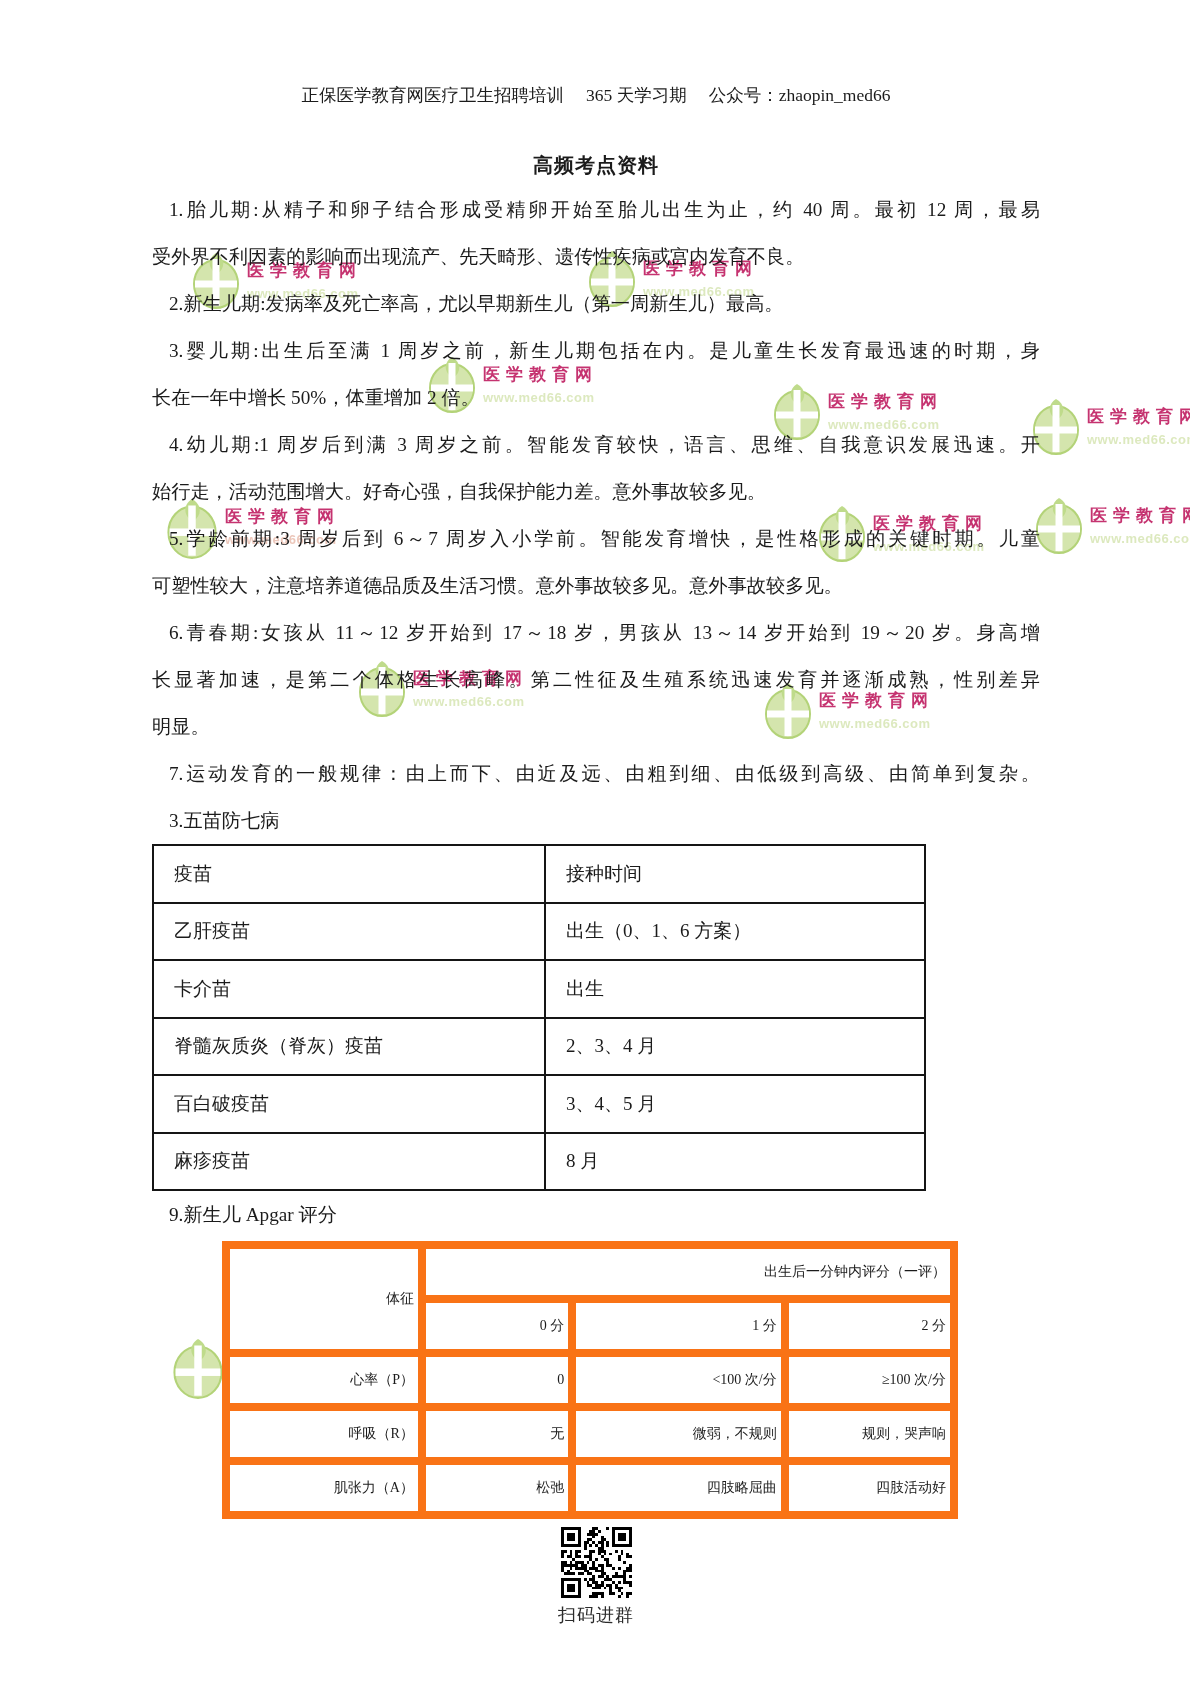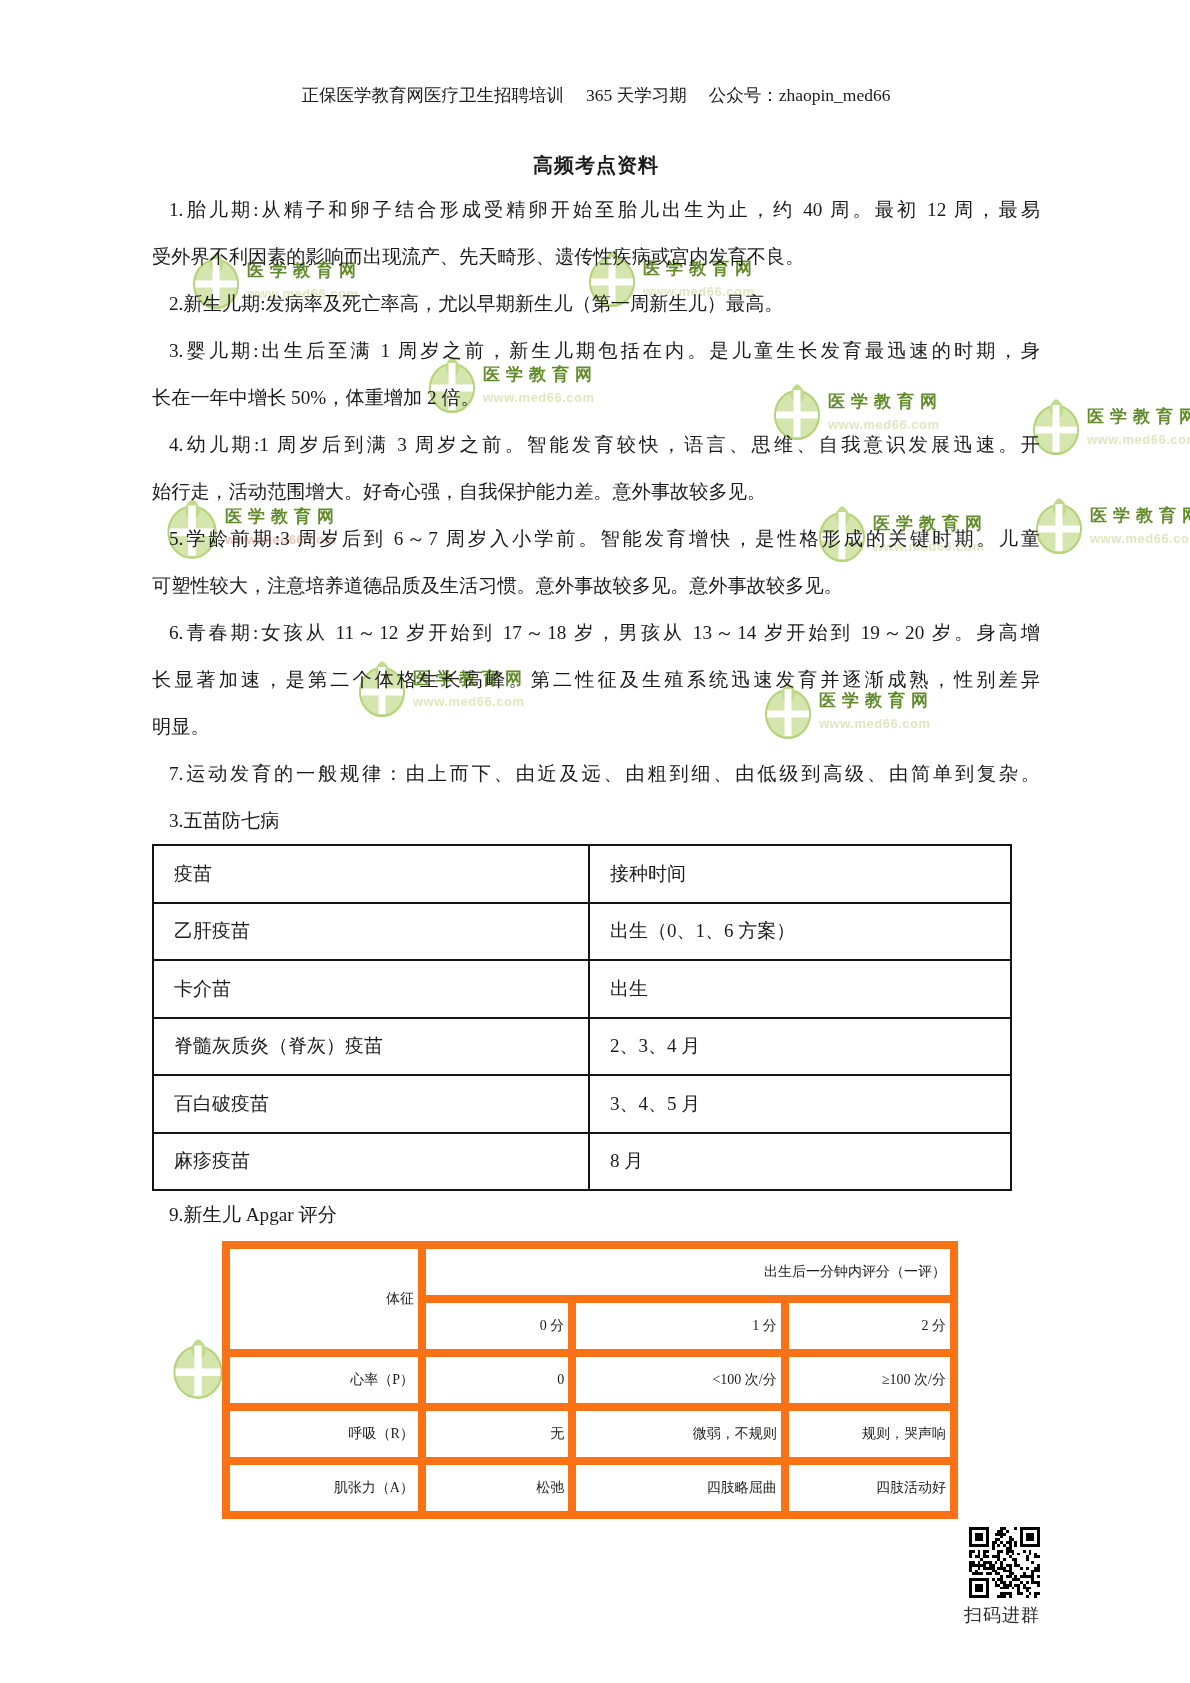--- a/index.html
+++ b/index.html
@@ -5,45 +5,45 @@
   html,body{margin:0;padding:0;}
   body{
     width:1190px;height:1683px;position:relative;overflow:hidden;
     background:#ffffff;color:#1b1b1b;
     font-family:"Liberation Serif",serif;
   }
   
   .wm{position:absolute;z-index:0;display:flex;align-items:flex-start;opacity:.88;}
   .wm .wm-text{margin-left:7px;padding-top:7px;}
   .wm .wm-brand{display:block;font-family:"Liberation Sans",sans-serif;font-weight:bold;
-    font-size:17px;letter-spacing:6px;color:#4d7c0f;white-space:nowrap;}
+    font-size:17px;letter-spacing:6px;color:#be185d;white-space:nowrap;}
   .wm .wm-url{display:block;font-family:"Liberation Sans",sans-serif;font-weight:bold;
     font-size:13px;letter-spacing:.5px;color:#d8e6b6;white-space:nowrap;margin-top:4px;}
   .wm.salmon .wm-url{color:#eac0b2;}
   .wm svg{display:block;}
   
   .content{position:relative;z-index:1;padding:0 150px 0 152px;}
   .doc-header{margin:85px 0 0;text-align:center;font-size:17.5px;line-height:21px;white-space:nowrap;}
   .doc-header .seg{margin:0 11px;}
   .doc-header .b{font-weight:normal;}
   .doc-title{margin-top:47px;text-align:center;font-size:20px;font-weight:bold;line-height:24px;letter-spacing:1px;}
   .body-text{margin-top:9px;font-size:19.2px;}
   .line{height:47px;line-height:47px;overflow:hidden;text-align:left;}
   .line.j{text-align:justify;text-align-last:justify;}
   .line.ind{text-indent:17px;}
   
   table{border-collapse:collapse;background:#fff;}
-  .vtable{width:860px;margin-top:0;}
+  .vtable{width:774px;margin-top:0;}
   .vtable td{border:2px solid #151515;height:55.5px;font-size:19px;vertical-align:middle;padding:0 6px 0 20px;}
   .vtable td.c2{}
   
   .atable{width:736px;margin:3px 0 0 70px;border:3px solid #151515;}
   .atable td{border:8px solid #f97316;height:46px;font-size:14px;text-align:right;vertical-align:middle;padding:0 4px;}
   
-  .qr-wrap{margin-top:8px;text-align:right;}
+  .qr-wrap{margin-top:8px;text-align:center;}
   .qr-box{display:inline-block;width:71px;height:71px;}
   .qr-caption{font-size:18px;letter-spacing:1px;color:#2b2b2b;line-height:22px;margin-top:2px;}
   .hidden-defs{position:absolute;width:0;height:0;overflow:hidden;}
 </style>
 </head>
 <body>
 
 <svg class="hidden-defs" aria-hidden="true">
   <defs>
     <g id="med66logo">

